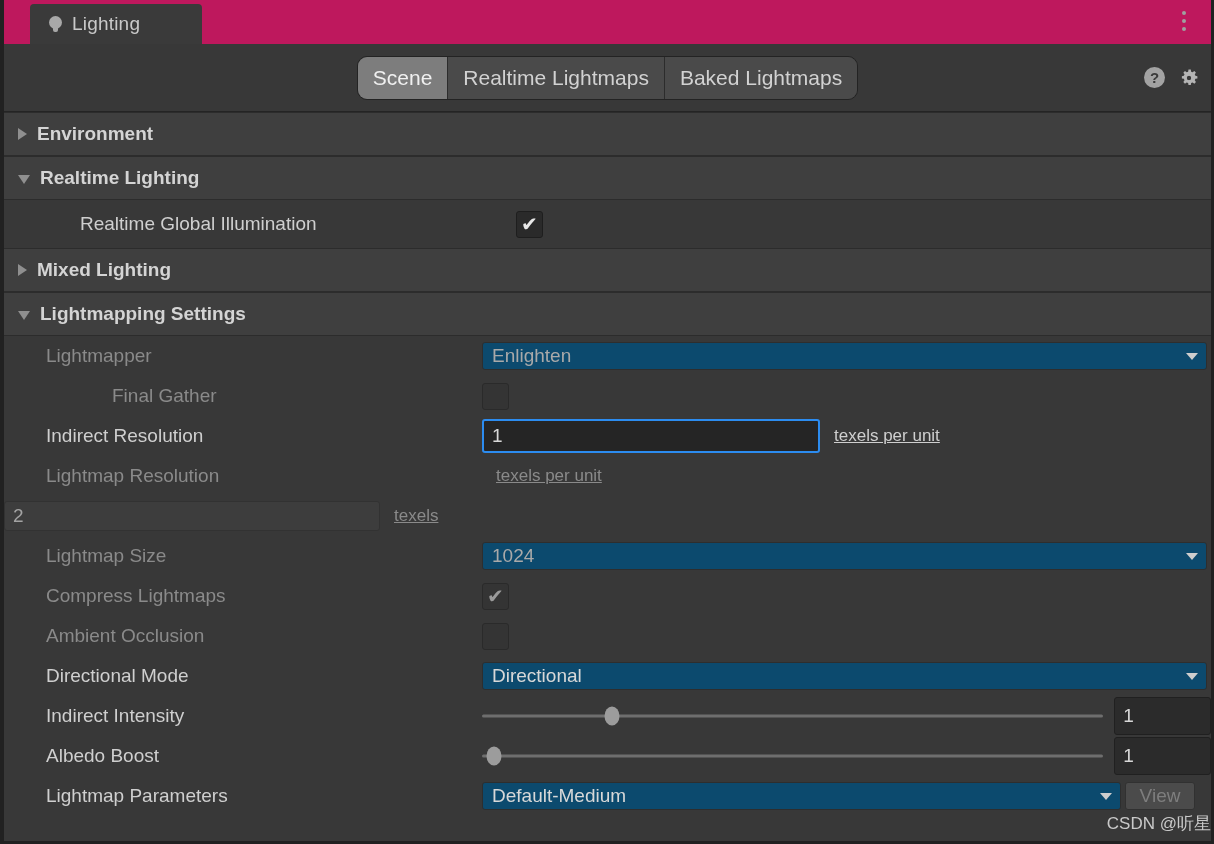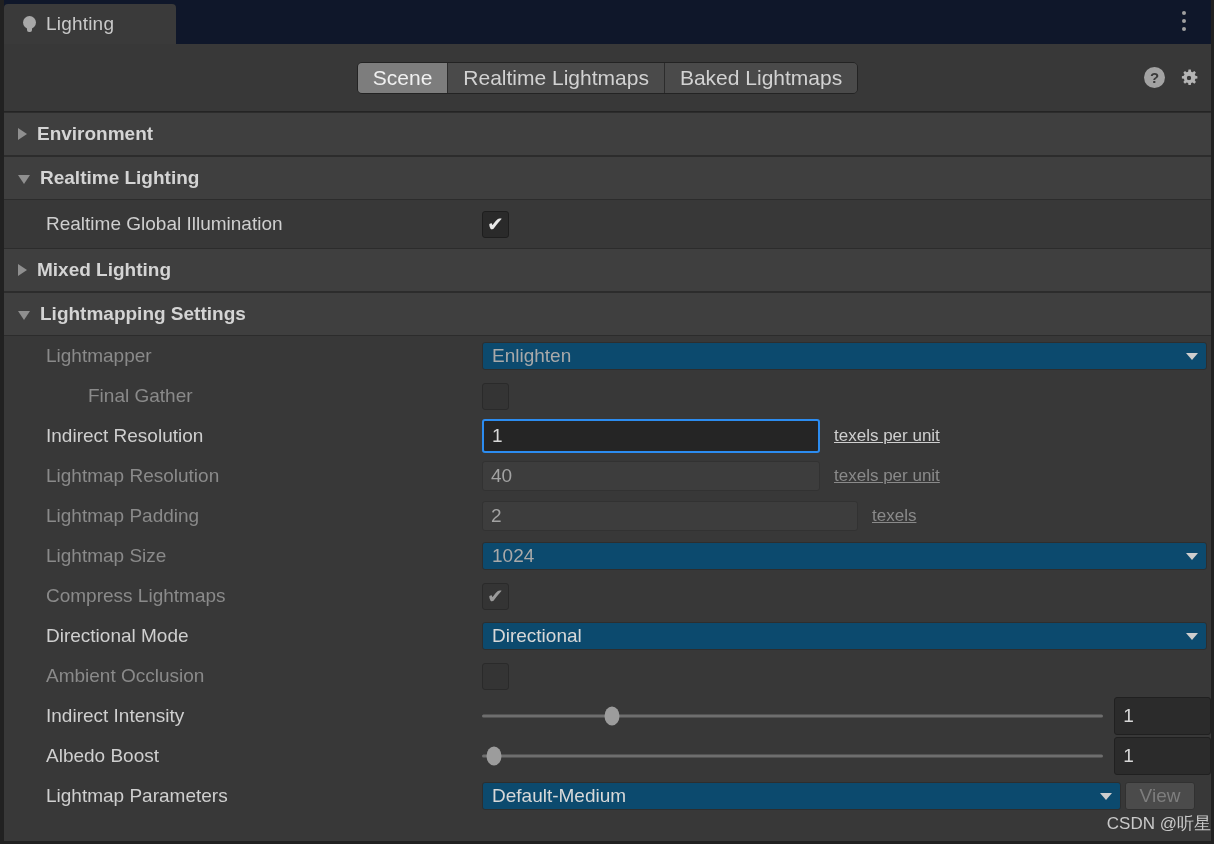--- a/index.html
+++ b/index.html
@@ -20,23 +20,24 @@
     border-left: 4px solid #212121;
     border-right: 3px solid #212121;
     border-bottom: 3px solid #212121;
     overflow: hidden;
   }
 
   
   #tabstrip {
     position: relative;
     height: 44px;
-    background: #0f172a;
+    background: #be185d;
     display: flex;
     align-items: flex-end;
+    padding-left: 26px;
   }
   #window-tab {
     height: 40px;
     min-width: 172px;
     background: #3a3a3a;
     border-top-left-radius: 4px;
     border-top-right-radius: 4px;
     display: flex;
     align-items: center;
     gap: 9px;
@@ -87,24 +88,24 @@
     height: 68px;
     background: #383838;
     display: flex;
     align-items: center;
     justify-content: center;
     border-bottom: 1px solid #242424;
   }
   #mode-tabs {
     display: flex;
     align-items: stretch;
-    border-radius: 5px;
+    border-radius: 10px;
     overflow: hidden;
     border: 1px solid #232323;
-    height: 32px;
+    height: 44px;
   }
   .mode-tab {
     background: #4a4a4a;
     color: #d2d2d2;
     font-size: 21px;
     display: flex;
     align-items: center;
     padding: 0 15px;
     border-right: 1px solid #2c2c2c;
     white-space: nowrap;
@@ -176,21 +177,21 @@
   .row.tall { height: 44px; }
 
   .row-label {
     width: 478px;
     flex: 0 0 478px;
     padding-left: 42px;
     color: #cfcfcf;
     font-size: 19px;
     white-space: nowrap;
   }
-  .row-label.indent { padding-left: 84px; }
+  .row-label.indent { padding-left: 108px; }
   .row-label.dim { color: #8a8a8a; }
 
   .suffix {
     color: #cfcfcf;
     font-size: 17px;
     margin-left: 14px;
     white-space: nowrap;
     text-decoration: underline;
   }
   .suffix.dim { color: #8a8a8a; }
@@ -354,21 +355,21 @@
     <div class="section-header">
       <span class="tri closed"></span>
       <span class="section-title">Environment</span>
     </div>
 
     <div class="section-header">
       <span class="tri open"></span>
       <span class="section-title">Realtime Lighting</span>
     </div>
 
-    <div class="row tall" style="height:48px;">
+    <div class="row tall" style="height:48px;padding-left:34px;">
       <div class="row-label">Realtime Global Illumination</div>
       <div class="checkbox">
         <span class="mark">✔</span>
       </div>
     </div>
 
     <div class="section-header">
       <span class="tri closed"></span>
       <span class="section-title">Mixed Lighting</span>
     </div>
@@ -394,28 +395,24 @@
     <div class="row">
       <div class="row-label">Indirect Resolution</div>
       <div class="numfield focused" style="width:338px;height:34px;">
         <span>1</span>
       </div>
       <div class="suffix">texels per unit</div>
     </div>
 
     <div class="row">
       <div class="row-label dim">Lightmap Resolution</div>
-      <div class="numfield dim" style="width:338px;">
-        <span>40</span>
-      </div>
       <div class="suffix dim">texels per unit</div>
     </div>
 
     <div class="row">
-      <div class="row-label dim">Lightmap Padding</div>
       <div class="numfield dim" style="width:376px;">
         <span>2</span>
       </div>
       <div class="suffix dim">texels</div>
     </div>
 
     <div class="row">
       <div class="row-label dim">Lightmap Size</div>
       <div class="dropdown dim" style="width:725px;">
         <span class="val">1024</span>
@@ -424,33 +421,33 @@
     </div>
 
     <div class="row">
       <div class="row-label dim">Compress Lightmaps</div>
       <div class="checkbox dim">
         <span class="mark">✔</span>
       </div>
     </div>
 
     <div class="row">
+      <div class="row-label dim">Ambient Occlusion</div>
+      <div class="checkbox dim"></div>
+    </div>
+
+    <div class="row">
       <div class="row-label">Directional Mode</div>
       <div class="dropdown" style="width:725px;">
         <span class="val">Directional</span>
         <span class="dd-arrow"></span>
       </div>
     </div>
 
     <div class="row">
-      <div class="row-label dim">Ambient Occlusion</div>
-      <div class="checkbox dim"></div>
-    </div>
-
-    <div class="row">
       <div class="row-label">Indirect Intensity</div>
       <div class="slider" style="width:622px;">
         <div class="track"></div>
         <div class="knob" id="knob-indirect" style="left: 21%;"></div>
       </div>
       <div class="numfield" style="width:97px;margin-left:11px;height:38px;">
         <span>1</span>
       </div>
     </div>
 

